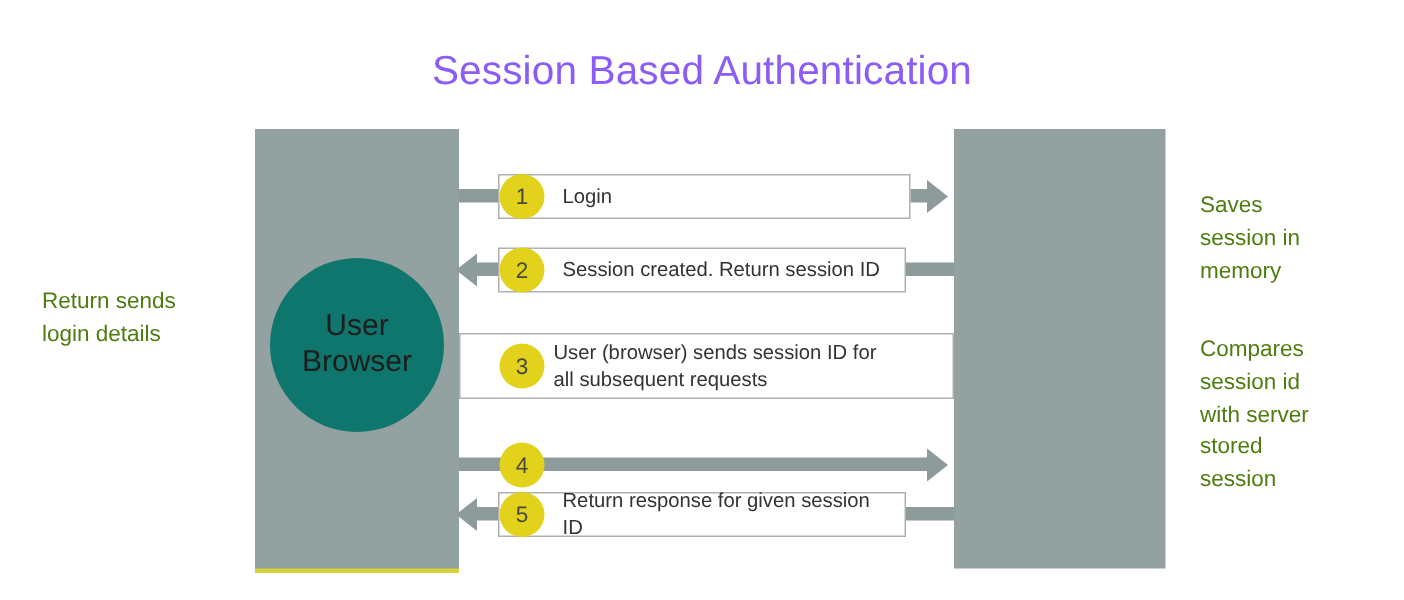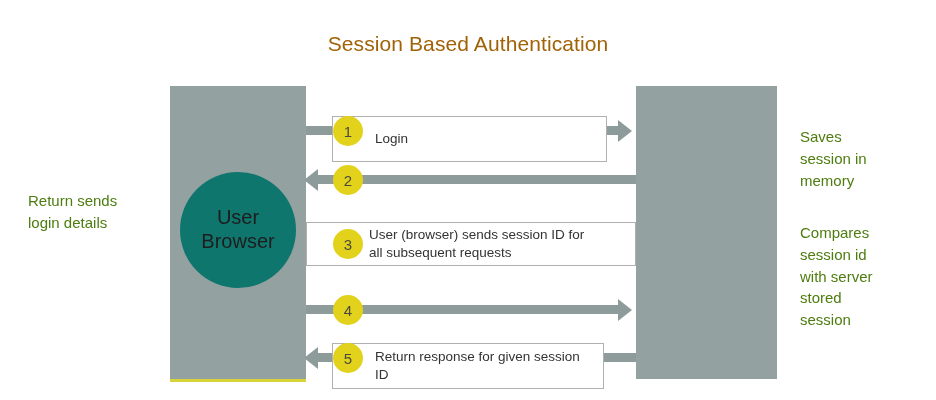--- a/index.html
+++ b/index.html
@@ -20,23 +20,23 @@
     height: 400px;
   }
 
   
   .title {
     position: absolute;
     left: 0;
     top: 32px;
     width: 936px;
     text-align: center;
-    font-size: 21px;
+    font-size: 27px;
     font-weight: 400;
-    color: #a16207;
+    color: #8b5cf6;
     letter-spacing: 0.1px;
   }
 
   
   .column {
     position: absolute;
     top: 86px;
     height: 293px;
     background: #93a1a1;
   }
@@ -61,21 +61,21 @@
   .actor-label { display: block; }
 
   
   .msg {
     position: absolute;
     height: 30px;
   }
   .msg-box {
     position: absolute;
     top: 0;
-    height: 46px;
+    height: 30px;
     background: #ffffff;
     border: 1px solid #b0b0b0;
     box-sizing: border-box;
     display: flex;
     align-items: center;
   }
   .msg-box.two-line { height: 44px; }
   .msg-text {
     padding-left: 42px;
     padding-right: 8px;
@@ -147,38 +147,41 @@
     <div class="head right" style="left:618px;top:4px;"></div>
     <div class="msg-box" style="left:332px;width:275px;">
       <span class="msg-text">Login</span>
     </div>
     <div class="badge" style="left:333px;top:0;">1</div>
   </div>
 
   <div class="msg" style="left:0;top:165px;width:936px;">
     <div class="shaft" style="left:318px;top:10px;width:318px;"></div>
     <div class="head left" style="left:304px;top:4px;"></div>
+    <div class="msg-box" style="left:332px;width:272px;">
+      <span class="msg-text">Session created. Return session ID</span>
+    </div>
     <div class="badge" style="left:333px;top:0;">2</div>
   </div>
 
   <div class="msg" style="left:0;top:222px;width:936px;height:44px;padding-left:28px;">
     <div class="msg-box two-line" style="left:306px;width:330px;">
       <span class="msg-text" style="padding-left:62px;">User (browser) sends session ID for
 all subsequent requests</span>
     </div>
     <div class="badge" style="left:333px;top:7px;">3</div>
   </div>
 
   <div class="msg" style="left:0;top:295px;width:936px;">
     <div class="shaft" style="left:306px;top:10px;width:315px;"></div>
     <div class="head right" style="left:618px;top:4px;"></div>
     <div class="badge" style="left:333px;top:0;">4</div>
   </div>
 
-  <div class="msg" style="left:0;top:343px;width:936px;">
+  <div class="msg" style="left:0;top:328px;width:936px;">
     <div class="shaft" style="left:318px;top:10px;width:318px;"></div>
     <div class="head left" style="left:304px;top:4px;"></div>
     <div class="msg-box" style="left:332px;width:272px;">
       <span class="msg-text">Return response for given session ID</span>
     </div>
     <div class="badge" style="left:333px;top:0;">5</div>
   </div>
 
   <div class="caption client">Return sends
 login details</div>

